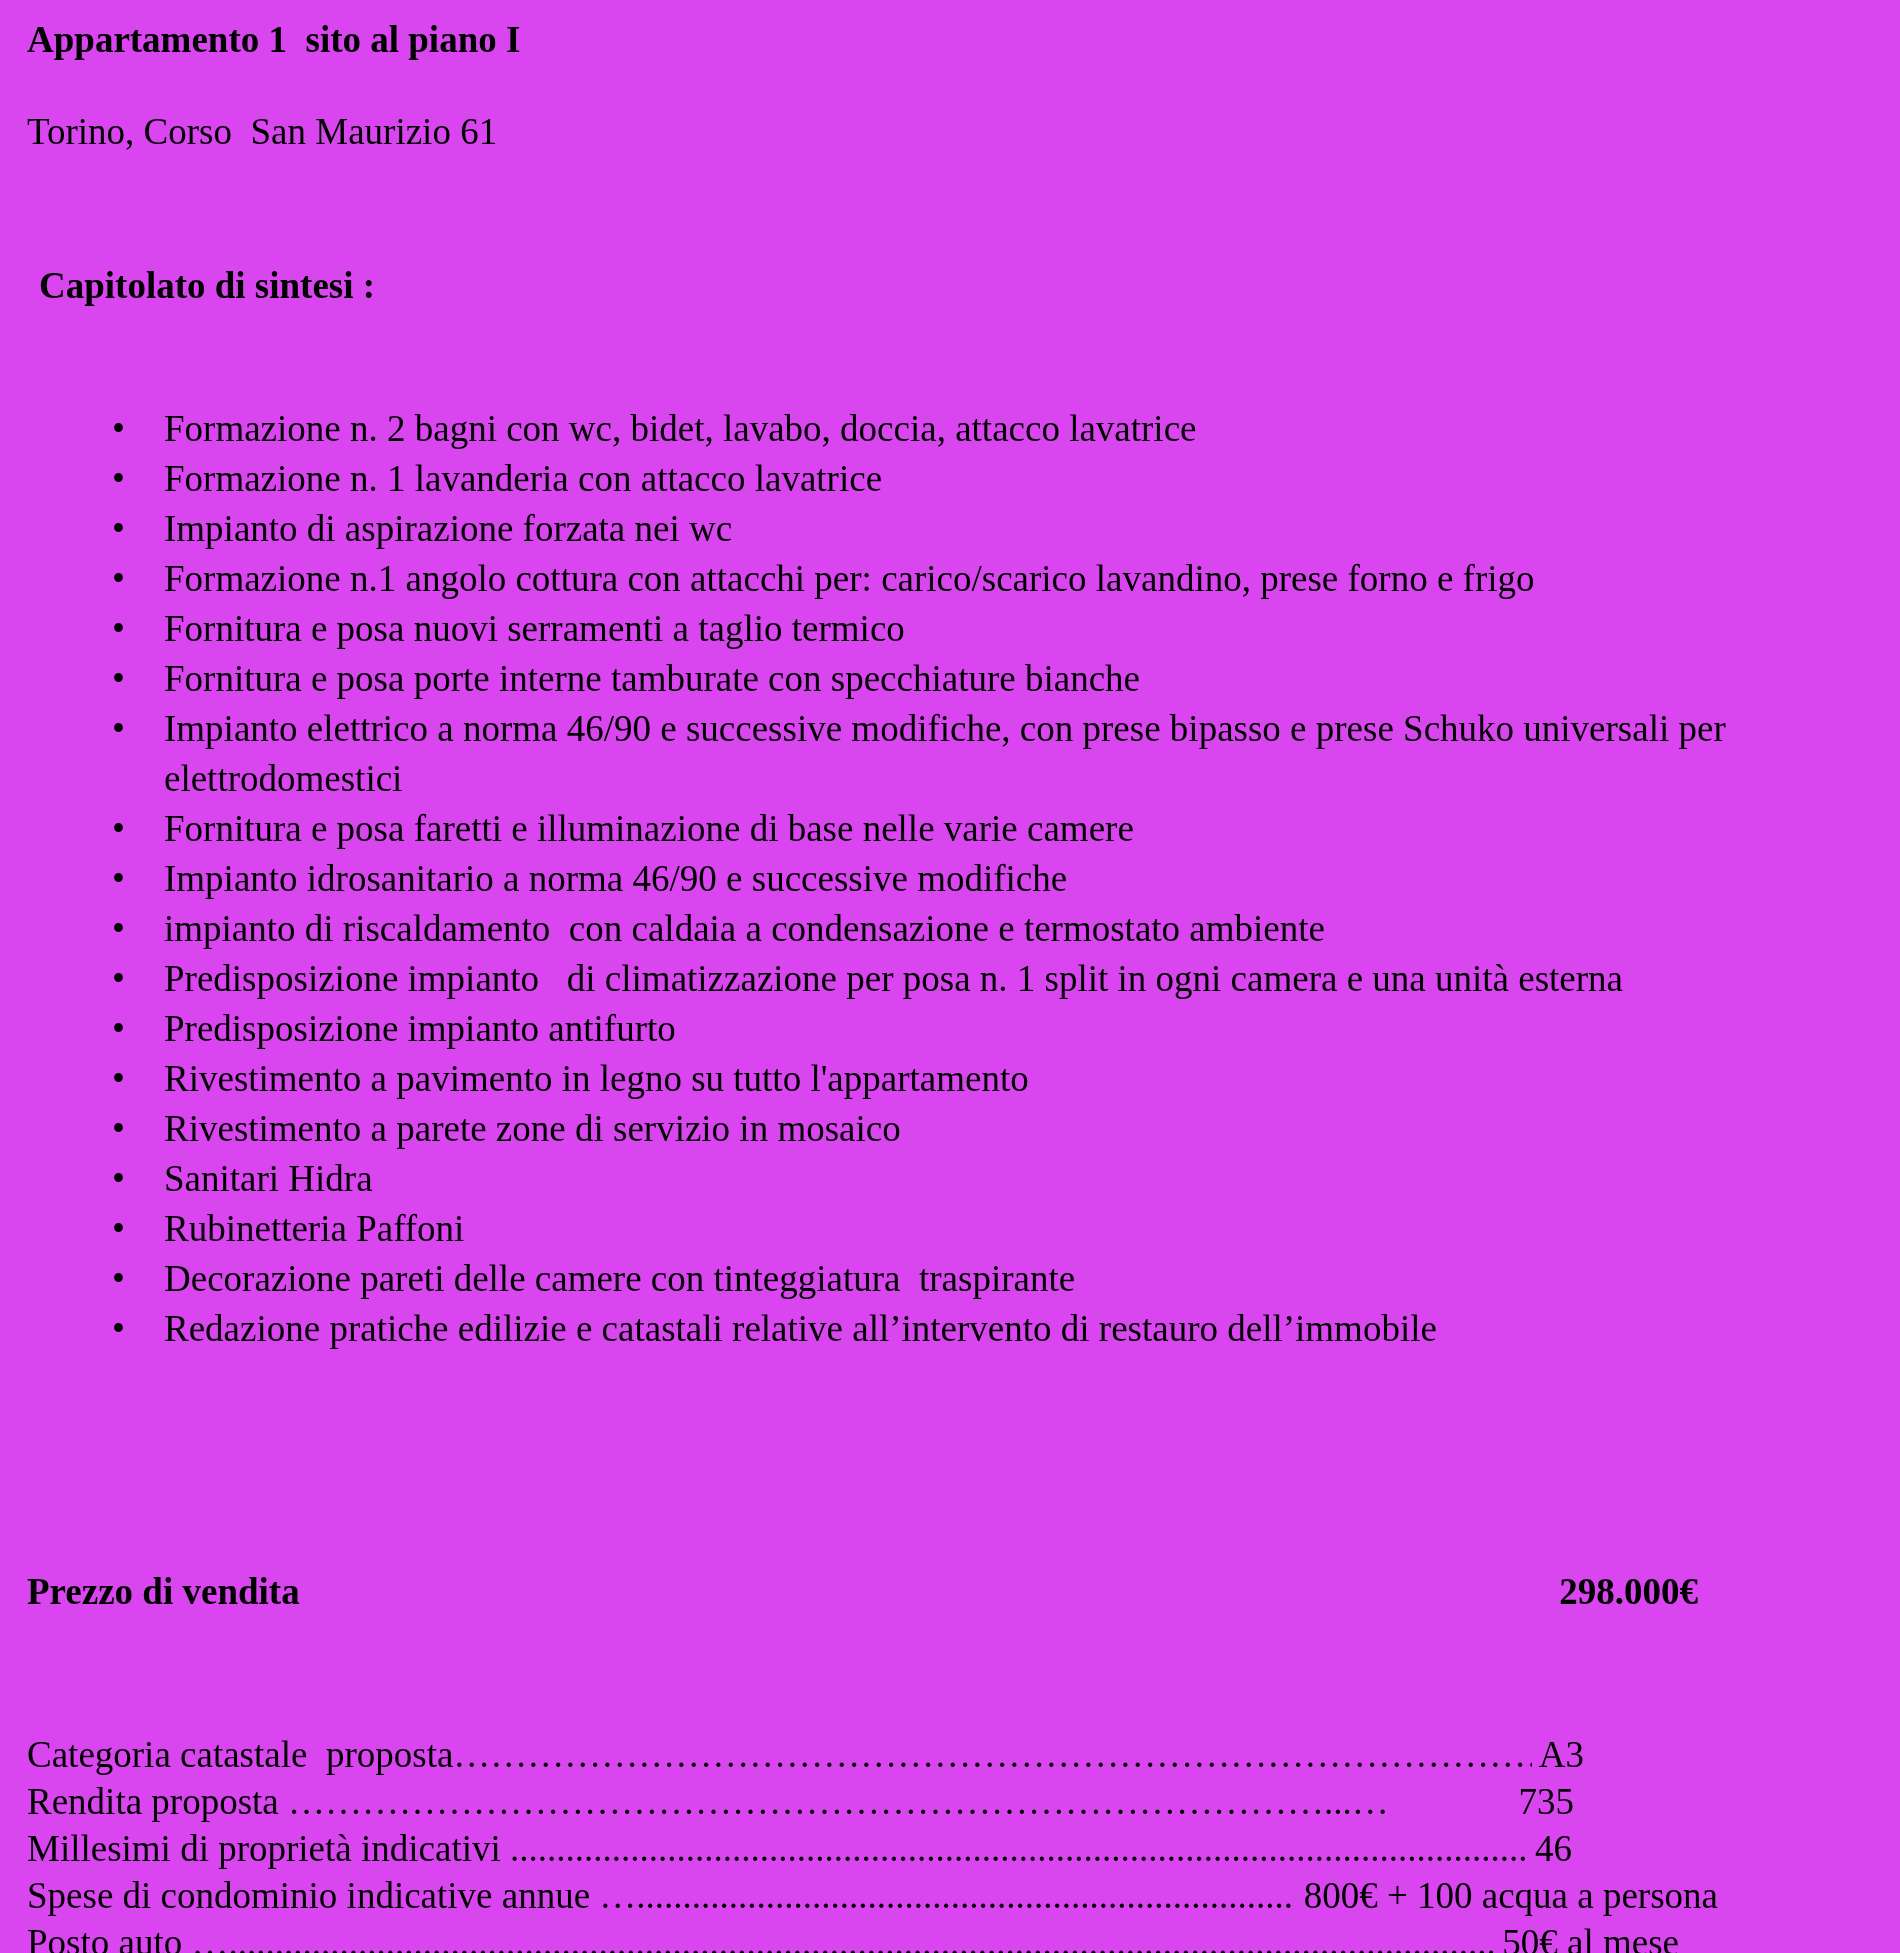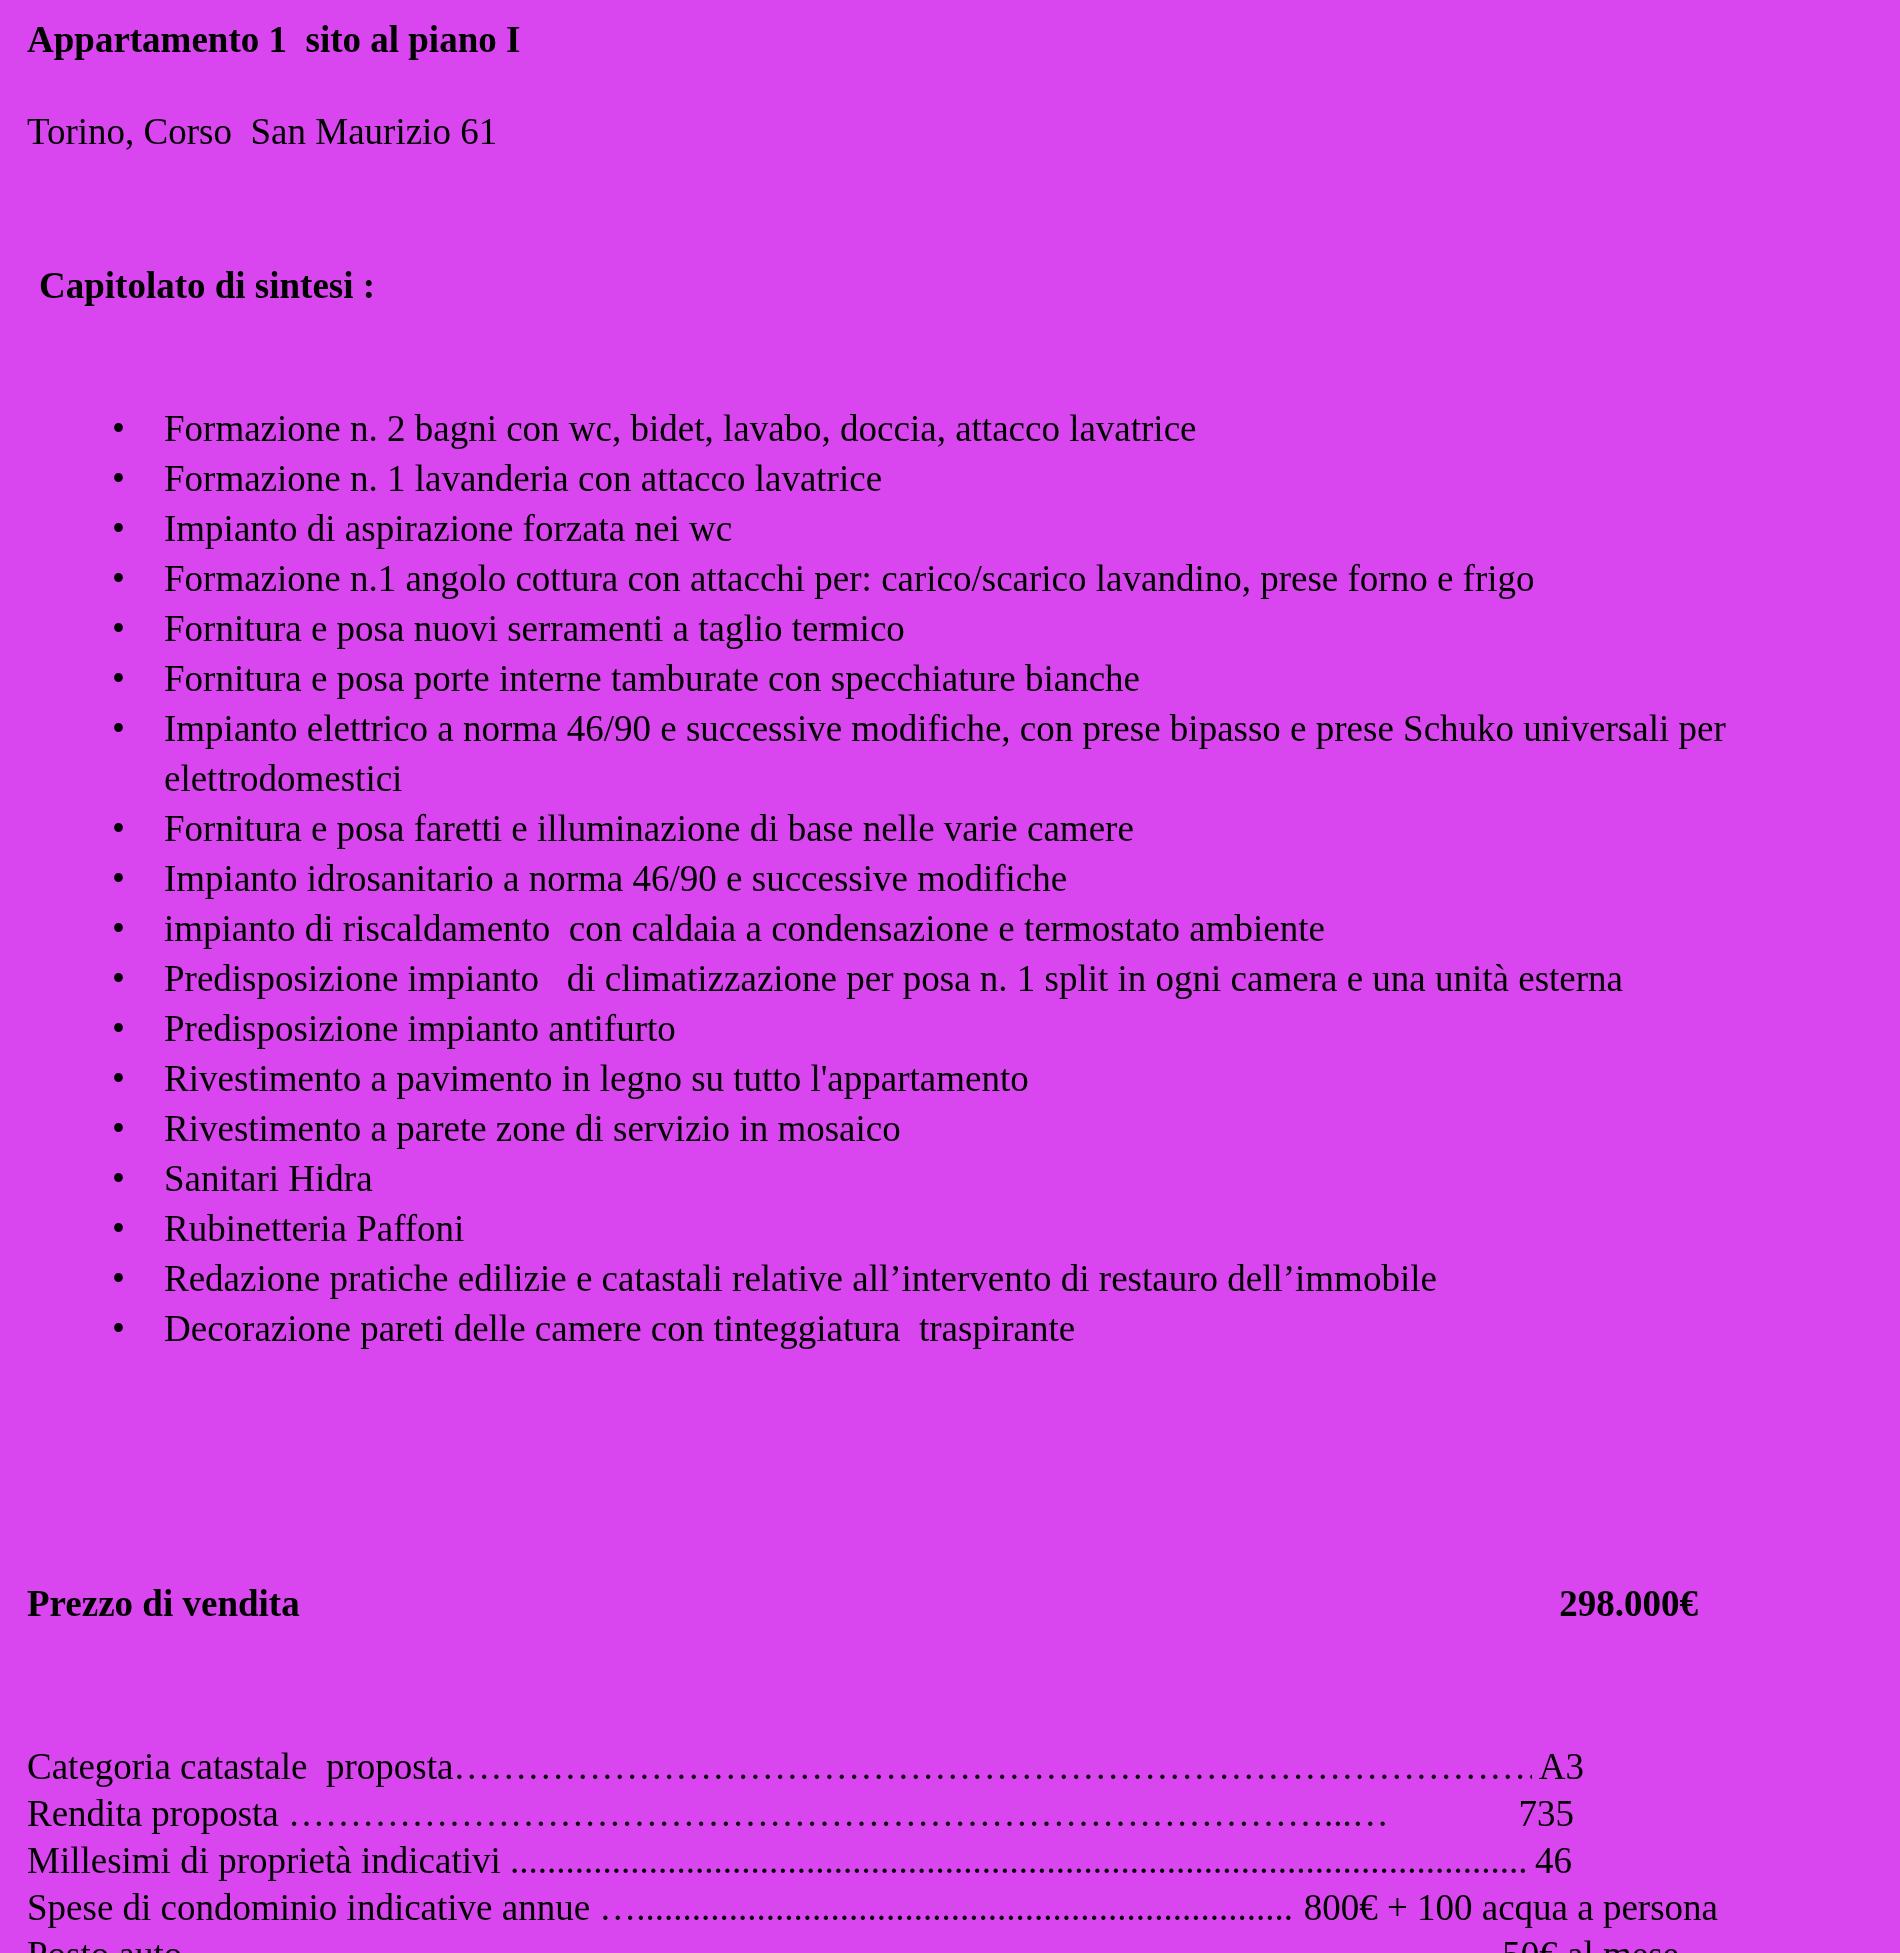--- a/index.html
+++ b/index.html
@@ -67,21 +67,20 @@
     display: flex;
     justify-content: space-between;
     align-items: baseline;
   }
   .price-row .price-label,
   .price-row .price-value {
     font-size: 37px;
     line-height: 50px;
     font-weight: bold;
     white-space: pre;
-    margin-top: 12px;
   }
   .details {
     margin-top: 114px;
   }
   .detail-row {
     display: flex;
     align-items: center;
     font-size: 37px;
     line-height: 47px;
   }
@@ -123,22 +122,22 @@
     <li>Impianto elettrico a norma 46/90 e successive modifiche, con prese bipasso e prese Schuko universali per elettrodomestici</li>
     <li>Fornitura e posa faretti e illuminazione di base nelle varie camere</li>
     <li>Impianto idrosanitario a norma 46/90 e successive modifiche</li>
     <li>impianto di riscaldamento  con caldaia a condensazione e termostato ambiente</li>
     <li>Predisposizione impianto   di climatizzazione per posa n. 1 split in ogni camera e una unità esterna</li>
     <li>Predisposizione impianto antifurto</li>
     <li>Rivestimento a pavimento in legno su tutto l'appartamento</li>
     <li>Rivestimento a parete zone di servizio in mosaico</li>
     <li>Sanitari Hidra</li>
     <li>Rubinetteria Paffoni</li>
+    <li>Decorazione pareti delle camere con tinteggiatura  traspirante</li>
     <li>Redazione pratiche edilizie e catastali relative all’intervento di restauro dell’immobile</li>
-    <li>Decorazione pareti delle camere con tinteggiatura  traspirante</li>
   </ul>
 
   <div class="price-row">
     <span class="price-label">Prezzo di vendita</span>
     <span class="price-value">298.000€</span>
   </div>
 
   <div class="details">
     <div class="detail-row">
       <span class="d-label">Categoria catastale  proposta</span>

